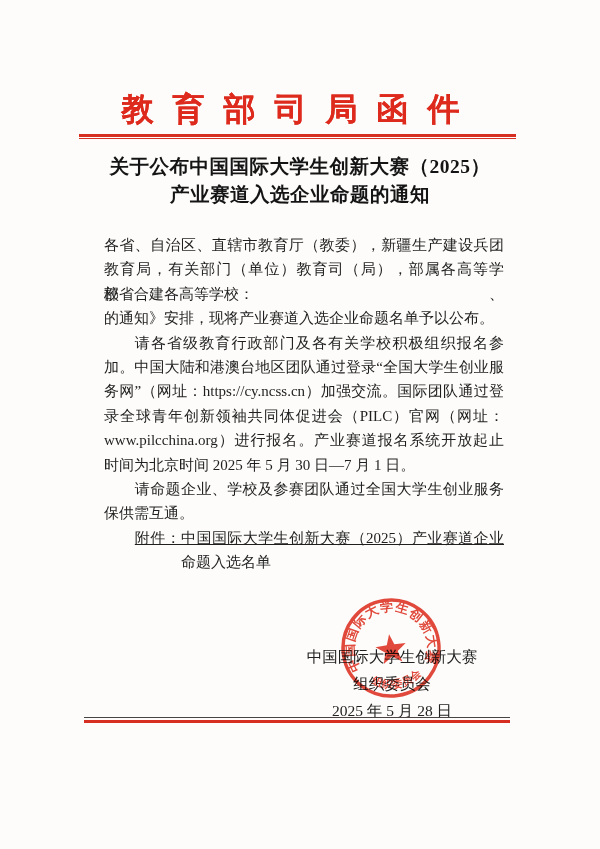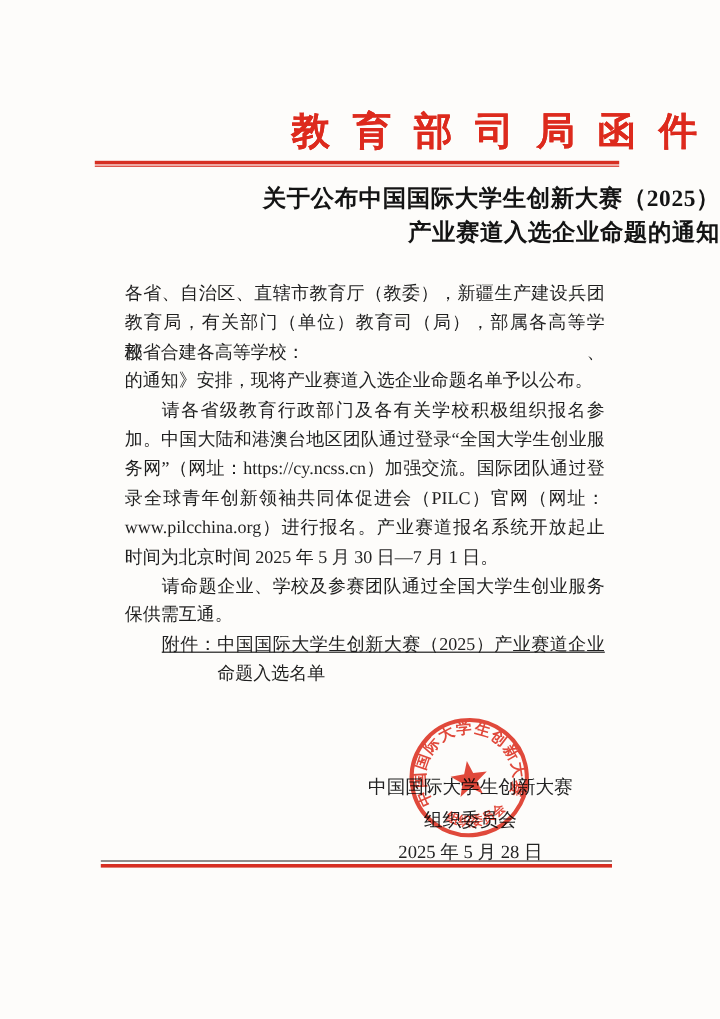--- a/index.html
+++ b/index.html
@@ -5,31 +5,31 @@
   html,body{margin:0;padding:0;background:#ffffff;}
   .page{
     position:relative;width:600px;height:849px;overflow:hidden;
     background:#fdfcfa;
     font-family:"Liberation Serif","DejaVu Serif",serif;
     color:#1f1f1f;
   }
   
   .letterhead{
     position:absolute;top:90px;left:0;width:600px;
-    text-align:right;font-size:32px;font-weight:bold;line-height:1.2;
+    text-align:center;font-size:32px;font-weight:bold;line-height:1.2;
     color:#dd2a1d;letter-spacing:19px;margin-right:-19px;
     text-shadow:0 0 .4px #dd2a1d;
   }
   
   .rule-top{position:absolute;left:79px;top:134px;width:437px;}
   .rule-top .rt1{height:2.6px;background:#d62f22;}
   .rule-top .rt2{height:1.2px;background:#d62f22;margin-top:1.4px;}
   
   .doc-title{
-    position:absolute;top:153px;left:0;width:600px;text-align:right;
+    position:absolute;top:153px;left:0;width:600px;text-align:center;
     font-size:19.5px;font-weight:bold;line-height:28px;color:#141414;
     letter-spacing:0.5px;
   }
   
   .bodytext{
     position:absolute;top:233px;left:104px;width:400px;
     font-size:15px;line-height:24.4px;color:#1f1f1f;
   }
   .bline{white-space:nowrap;height:24.4px;}
   .bline.just{

